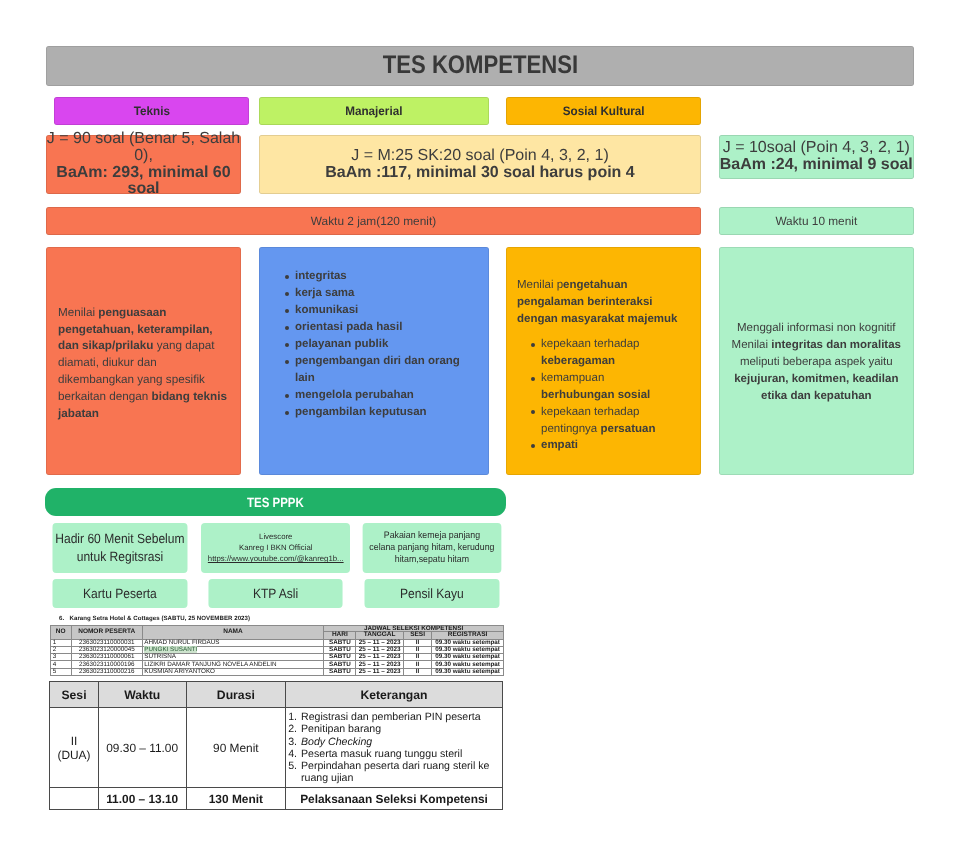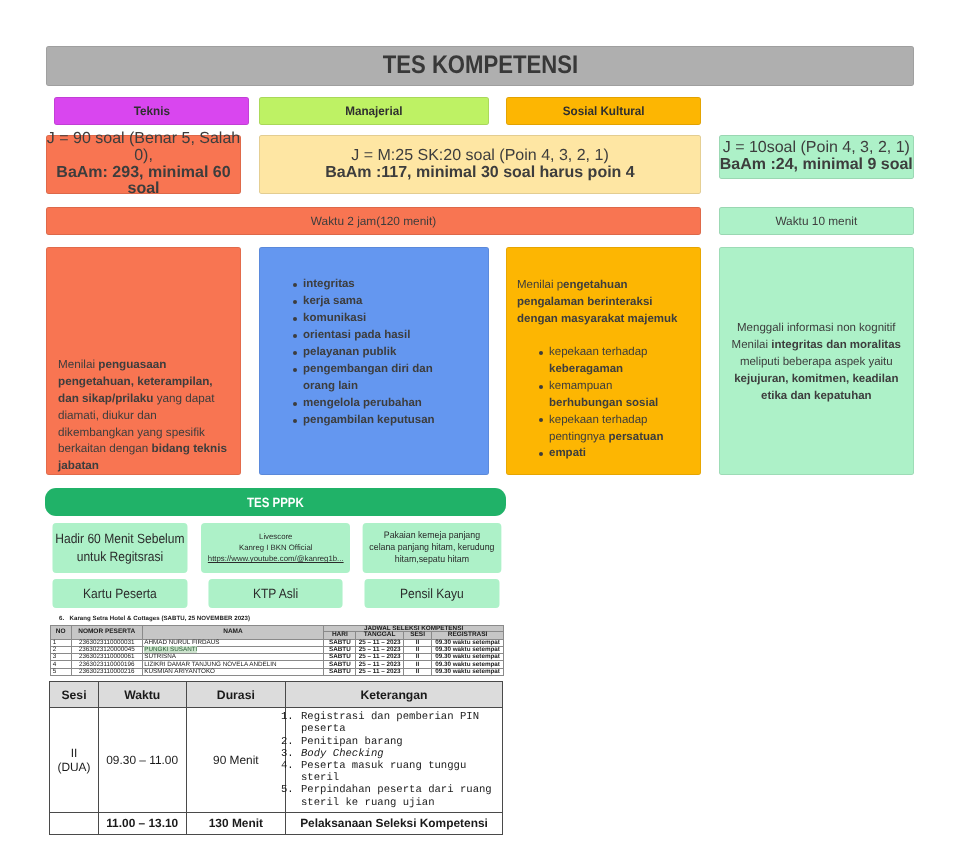--- a/index.html
+++ b/index.html
@@ -17,21 +17,21 @@
 
   .hdr{height:28px;box-shadow:inset 0 0 0 0.7px rgba(0,0,0,0.14);border-radius:3px;display:flex;align-items:center;justify-content:center;
        font-size:12.2px;font-weight:bold;color:#2f2f2f;}
   .hdr span{display:inline-block;transform:scaleX(0.96);}
   .info{border-radius:3px;box-shadow:inset 0 0 0 0.7px rgba(0,0,0,0.14);display:flex;flex-direction:column;align-items:center;
         justify-content:center;font-size:16px;line-height:16.8px;color:#3d3d3d;text-align:center;}
   .waktu{border-radius:3px;box-shadow:inset 0 0 0 0.7px rgba(0,0,0,0.14);display:flex;align-items:center;justify-content:center;
          font-size:11.85px;color:#3d3d3d;text-align:right;}
   .desc{border-radius:3px;box-shadow:inset 0 0 0 0.7px rgba(0,0,0,0.12);font-size:11.5px;line-height:16.95px;color:#3d3d3d;}
   .desc b{font-weight:bold;}
-  .desc ul{margin:16px;padding:0 0 0 16px;list-style:none;}
+  .desc ul{margin:8px;padding:0 0 0 16px;list-style:none;}
   .desc ul.bold{font-weight:bold;}
   .desc li{position:relative;padding-left:0;}
   .desc li:before{content:"";position:absolute;left:-10.2px;top:6.9px;width:4px;height:4px;
                   border-radius:50%;background:#3d3d3d;}
 
   
   .pppk-bar{left:45px;top:488px;width:461px;height:28px;background:#20b268;border-radius:11px;
             display:flex;align-items:center;justify-content:center;
             font-size:13.5px;font-weight:bold;color:#ffffff;}
   .pppk-bar span{display:inline-block;transform:scaleX(0.85);}
@@ -53,21 +53,21 @@
 
   .tp .c-no{padding-left:2px;}
   .tp .c-nom{text-align:center;}
   .tp .c-nama{padding-left:1.5px;}
   .tp .c-ctr{text-align:center;font-weight:bold;}
 
   .tj{left:49.3px;top:681px;}
   .tj th{background:#dcdcdc;font-weight:bold;text-align:center;font-size:12.2px;}
   .tj td{font-size:11.9px;text-align:center;}
   .tj ol.ket{margin:0;padding:0 0 0 14px;font-size:10.6px;line-height:12.2px;}
-  .tj ol.ket li{padding-left:1px;font-family:Liberation Mono, monospace;}
+  .tj ol.ket li{padding-left:1px;}
 </style>
 </head>
 <body>
 
 <div class="page">
 
   <div class="abs banner">
     <span class="banner-txt">TES KOMPETENSI</span>
   </div>
 
@@ -95,21 +95,21 @@
   </div>
 
   <div class="abs waktu" style="left:46px;top:207.3px;width:655px;height:27.8px;background:#f87552;">
     <span>Waktu 2 jam(120 menit)</span>
   </div>
   <div class="abs waktu" style="left:718.8px;top:207.3px;width:195px;height:27.8px;background:#adf1c8;">
     <span>Waktu 10 menit</span>
   </div>
 
   <div class="abs desc" style="left:46px;top:247.4px;width:195px;height:228px;background:#f87552;
-              display:flex;align-items:flex-end;padding:5px 12px 0 12px;font-size:11.7px;line-height:16.95px;">
+              display:flex;align-items:center;padding:5px 12px 0 12px;font-size:11.7px;line-height:16.95px;">
     <div>Menilai <b>penguasaan pengetahuan, keterampilan, dan sikap/prilaku</b> yang dapat diamati, diukur dan dikembangkan yang spesifik berkaitan dengan <b>bidang teknis jabatan</b></div>
   </div>
 
   <div class="abs desc" style="left:259px;top:247.4px;width:229.5px;height:228px;background:#6497f0;padding:13px 12px 0 12px;">
     <ul class="bold">
         <li>integritas</li>
         <li>kerja sama</li>
         <li>komunikasi</li>
         <li>orientasi pada hasil</li>
         <li>pelayanan publik</li>

